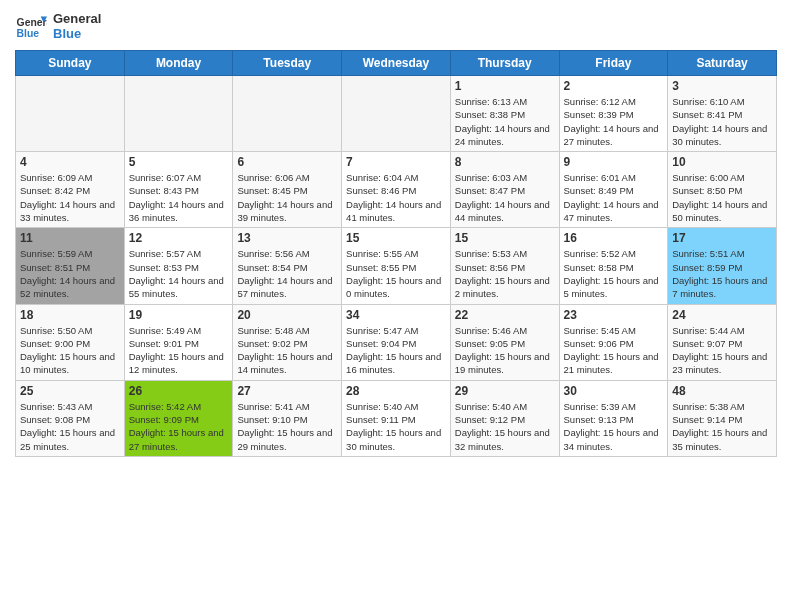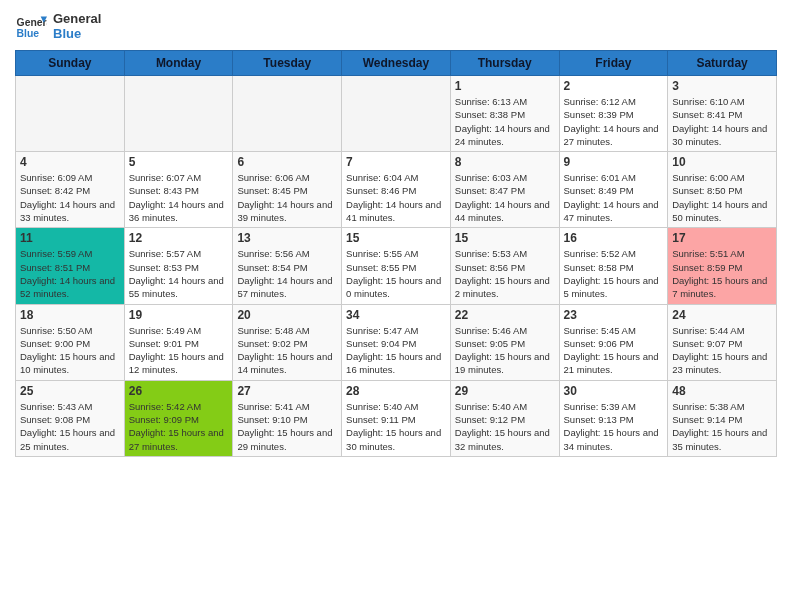--- a/index.html
+++ b/index.html
@@ -44,21 +44,21 @@
       color: #555;
       margin-top: 2px;
     }
     table {
       width: 100%;
       border-collapse: collapse;
       border: 1px solid #bbb;
     }
     th {
       background: #2b7dc8;
-      color: #0f172a;
+      color: #ffffff;
       font-size: 12px;
       font-weight: bold;
       text-align: center;
       padding: 5px 2px;
       border: 1px solid #2266a8;
     }
     td {
       border: 1px solid #ccc;
       vertical-align: top;
       padding: 3px 4px;
@@ -169,21 +169,21 @@
           <td style="background: rgb(255, 255, 255);">
             <div class="day-num">9</div>
             <div class="day-info">Sunrise: 6:01 AM<br>Sunset: 8:49 PM<br>Daylight: 14 hours and 47 minutes.</div>
           </td>
           <td style="background: rgb(249, 249, 249);">
             <div class="day-num">10</div>
             <div class="day-info">Sunrise: 6:00 AM<br>Sunset: 8:50 PM<br>Daylight: 14 hours and 50 minutes.</div>
           </td>
         </tr>
         <tr>
-          <td style="background: #14b8a6;">
+          <td style="background: #a3a3a3;">
             <div class="day-num">11</div>
             <div class="day-info">Sunrise: 5:59 AM<br>Sunset: 8:51 PM<br>Daylight: 14 hours and 52 minutes.</div>
           </td>
           <td style="background: rgb(255, 255, 255); margin-left: 44px;">
             <div class="day-num">12</div>
             <div class="day-info">Sunrise: 5:57 AM<br>Sunset: 8:53 PM<br>Daylight: 14 hours and 55 minutes.</div>
           </td>
           <td style="background: rgb(249, 249, 249); margin-left: 20px;">
             <div class="day-num">13</div>
             <div class="day-info">Sunrise: 5:56 AM<br>Sunset: 8:54 PM<br>Daylight: 14 hours and 57 minutes.</div>
@@ -193,21 +193,21 @@
             <div class="day-info">Sunrise: 5:55 AM<br>Sunset: 8:55 PM<br>Daylight: 15 hours and 0 minutes.</div>
           </td>
           <td style="background: rgb(249, 249, 249);">
             <div class="day-num">15</div>
             <div class="day-info">Sunrise: 5:53 AM<br>Sunset: 8:56 PM<br>Daylight: 15 hours and 2 minutes.</div>
           </td>
           <td style="background: rgb(255, 255, 255);">
             <div class="day-num">16</div>
             <div class="day-info">Sunrise: 5:52 AM<br>Sunset: 8:58 PM<br>Daylight: 15 hours and 5 minutes.</div>
           </td>
-          <td style="background: #fca5a5;">
+          <td style="background: #7dd3fc;">
             <div class="day-num">17</div>
             <div class="day-info">Sunrise: 5:51 AM<br>Sunset: 8:59 PM<br>Daylight: 15 hours and 7 minutes.</div>
           </td>
         </tr>
         <tr>
           <td style="background: rgb(249, 249, 249);">
             <div class="day-num">18</div>
             <div class="day-info">Sunrise: 5:50 AM<br>Sunset: 9:00 PM<br>Daylight: 15 hours and 10 minutes.</div>
           </td>
           <td style="background: rgb(255, 255, 255); margin-left: 28px;">

